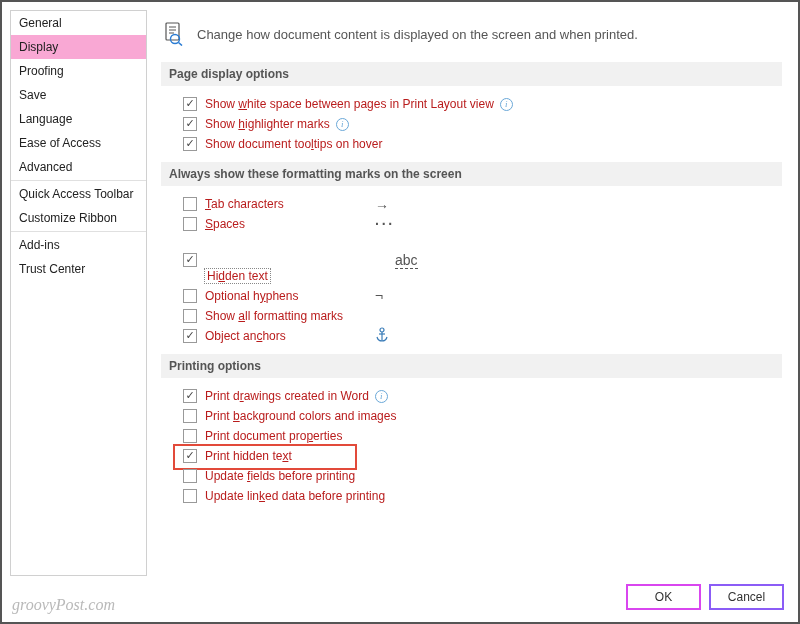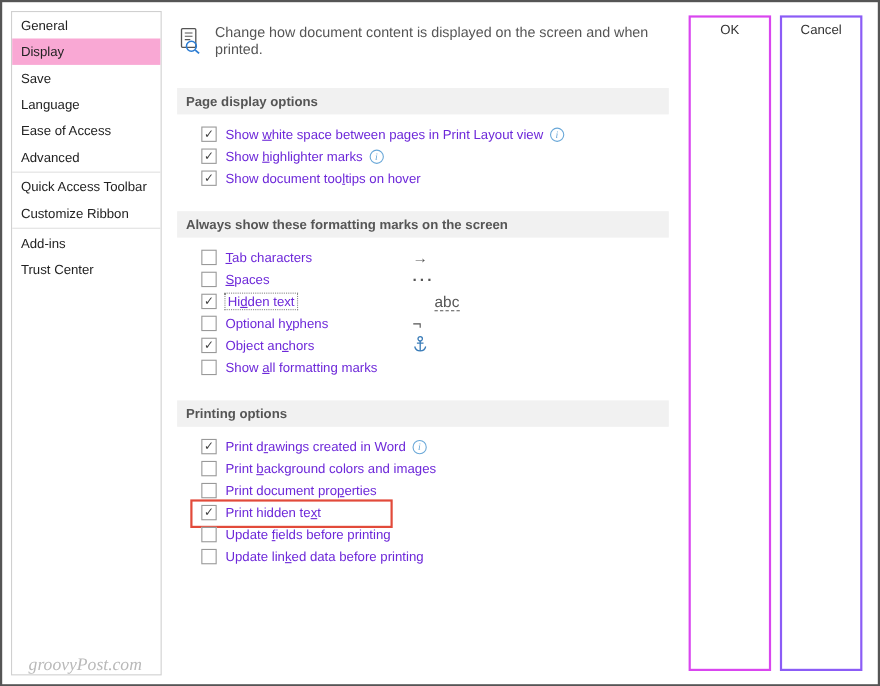--- a/index.html
+++ b/index.html
@@ -11,21 +11,21 @@
     background: #fff;
     width: 800px;
     height: 624px;
     position: relative;
     border: 2px solid #555;
   }
   .dialog {
     position: absolute;
     top: 6px; left: 6px; right: 6px; bottom: 6px;
     display: flex;
-    flex-direction: row;
+    flex-direction: column;
   }
   .dialog-body {
     flex: 1;
     display: flex;
     overflow: hidden;
   }
   .sidebar {
     width: 137px;
     background: #fff;
     border: 1px solid #d0d0d0;
@@ -62,21 +62,21 @@
   }
   .page-title {
     color: #555;
     font-size: 13px;
   }
   .section-header {
     background: #f1f1f1;
     padding: 5px 8px;
     font-weight: 600;
     color: #555;
-    margin: 16px 0 8px 0;
+    margin: 4px 0 8px 0;
   }
   .option-list {
     padding: 0 0 4px 22px;
   }
   .option-row {
     display: flex;
     align-items: center;
     padding: 3px 0;
     position: relative;
   }
@@ -101,26 +101,27 @@
     font-size: 11px;
     color: #444;
     flex-shrink: 0;
   }
   .cb.checked::after {
     content: "✓";
     position: relative;
     top: -1px;
   }
   .option-label {
-    color: #6d28d9;
+    color: #b91c1c;
     white-space: nowrap;
   }
   .option-label.boxed {
     outline: 1px dotted #888;
     padding: 0 2px;
+    margin-top: 32px;
   }
   .info-icon {
     width: 13px; height: 13px;
     border-radius: 50%;
     border: 1px solid #6aa8d8;
     color: #6aa8d8;
     font-size: 9px;
     display: inline-flex;
     align-items: center; justify-content: center;
     margin-left: 6px;
@@ -156,40 +157,41 @@
     color: #333;
     text-align: center;
     cursor: pointer;
     font-size: 12px;
   }
   .btn.primary {
     border: 2px solid #d946ef;
   }
   .watermark {
     position: absolute;
-    left: 24px;
+    left: 10px;
     bottom: 8px;
     font-family: Georgia, "Times New Roman", serif;
     font-style: italic;
     color: #b9b9b9;
     font-size: 16px;
     pointer-events: none;
   }
   .watermark .post { font-style: italic; }
   u { text-decoration: underline; }
 </style>
 </head>
 <body>
 
 <div class="dialog">
   <div class="dialog-body">
 
     <div class="sidebar" id="sidebar">
         <div class="sidebar-item">General</div>
         <div class="sidebar-item selected">Display</div>
+        <div class="sidebar-item">Proofing</div>
         <div class="sidebar-item">Save</div>
         <div class="sidebar-item">Language</div>
         <div class="sidebar-item">Ease of Access</div>
         <div class="sidebar-item">Advanced</div>
         <div class="sidebar-sep"></div>
         <div class="sidebar-item">Quick Access Toolbar</div>
         <div class="sidebar-item">Customize Ribbon</div>
         <div class="sidebar-sep"></div>
         <div class="sidebar-item">Add-ins</div>
         <div class="sidebar-item">Trust Center</div>
@@ -245,33 +247,33 @@
             <span class="cb checked"></span>
             <span class="option-label boxed">Hi<u>d</u>den text</span>
             <span class="symbol-col"><span class="symbol-abc">abc</span></span>
           </div>
           <div class="option-row">
             <span class="cb"></span>
             <span class="option-label">Optional h<u>y</u>phens</span>
             <span class="symbol-col">¬</span>
           </div>
           <div class="option-row">
+            <span class="cb"></span>
+            <span class="option-label">Show <u>a</u>ll formatting marks</span>
+          </div>
+          <div class="option-row">
             <span class="cb checked"></span>
             <span class="option-label">Object an<u>c</u>hors</span>
             <span class="symbol-col"><svg class="anchor-svg" width="14" height="16" viewBox="0 0 14 16">
                 <circle cx="7" cy="3" r="2" fill="none" stroke="#3a7cb8" stroke-width="1.2"></circle>
                 <line x1="7" y1="5" x2="7" y2="14" stroke="#3a7cb8" stroke-width="1.2"></line>
                 <line x1="4" y1="7" x2="10" y2="7" stroke="#3a7cb8" stroke-width="1.2"></line>
                 <path d="M2 10 Q 3 14 7 14 Q 11 14 12 10" fill="none" stroke="#3a7cb8" stroke-width="1.2"></path>
               </svg></span>
           </div>
-          <div class="option-row">
-            <span class="cb"></span>
-            <span class="option-label">Show <u>a</u>ll formatting marks</span>
-          </div>
         </div>
 
       <div class="section-header">Printing options</div>
       <div class="option-list" id="sec-printing">
           <div class="option-row">
             <span class="cb checked"></span>
             <span class="option-label">Print d<u>r</u>awings created in Word</span>
             <span class="info-icon">i</span>
           </div>
           <div class="option-row">

